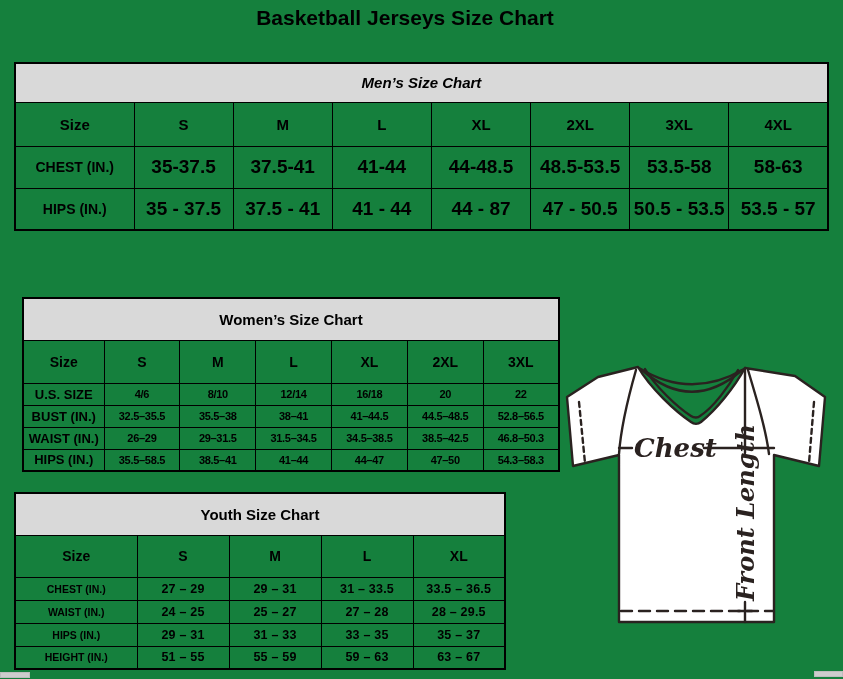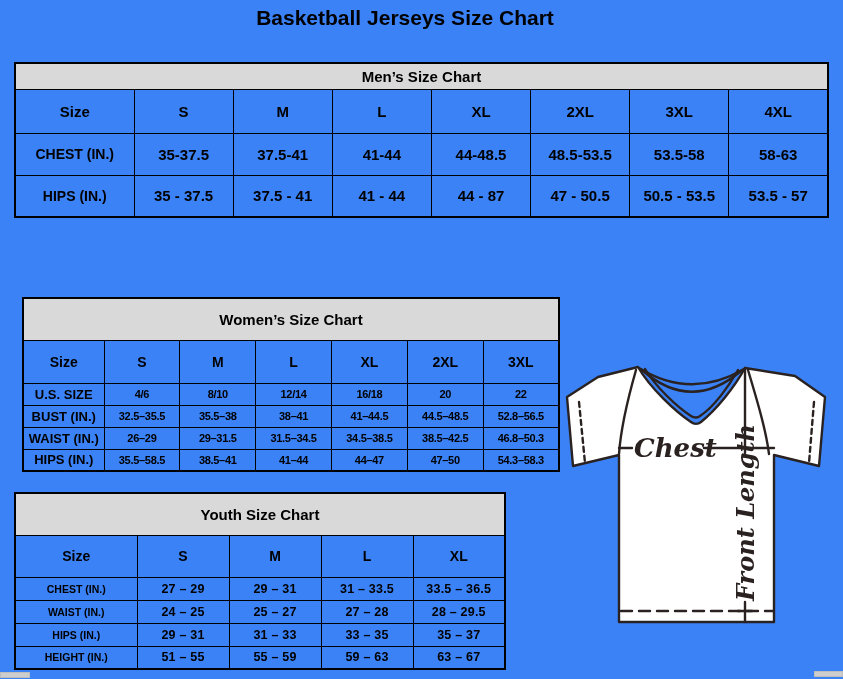--- a/index.html
+++ b/index.html
@@ -1,37 +1,37 @@
 <!DOCTYPE html>
 <html><head>
 <meta charset="utf-8">
 <style>
   * { margin:0; padding:0; box-sizing:border-box; }
   html,body { background:#ffffff; }
   .page {
-    position:relative; width:843px; height:679px; background:#3b82f6;
+    position:relative; width:843px; height:679px; background:#15803d;
     font-family:"Liberation Sans", sans-serif; color:#000; overflow:hidden;
   }
   .page-title {
     position:absolute; top:6px; left:0; width:810px; text-align:center;
     font-size:21px; font-weight:bold; color:#000;
   }
   table.size-table {
     position:absolute; border-collapse:collapse; table-layout:fixed;
     border:2px solid #000; text-align:center; font-weight:bold; color:#000;
   }
   table.size-table td { border:1px solid #000; vertical-align:middle; padding:0 2px; }
   tr.band td { background:#d9d9d9; font-size:15px; }
 
   
   .mens { left:14px; top:62px; width:815px; }
   .mens col.c0 { width:119px; }
-  .mens tr.band td { height:26px; }
+  .mens tr.band td { height:39px;font-style:italic; }
   .mens tr.head td { height:44px; font-size:15px; }
-  .mens tr.drow td { height:42px; font-size:15px; }
+  .mens tr.drow td { height:42px; font-size:19px; }
   .mens tr.drow td.rl { font-size:14px; }
 
   
   .womens { left:14px; top:297px; width:538px;margin-left:8px; }
   .womens col.c0 { width:81px; }
   .womens tr.band td { height:42px; }
   .womens tr.head td { height:43px; font-size:14px; }
   .womens tr.drow td { height:22px; font-size:11px; letter-spacing:-0.3px; }
   .womens tr.drow td.rl { font-size:13px; letter-spacing:0; }
 

